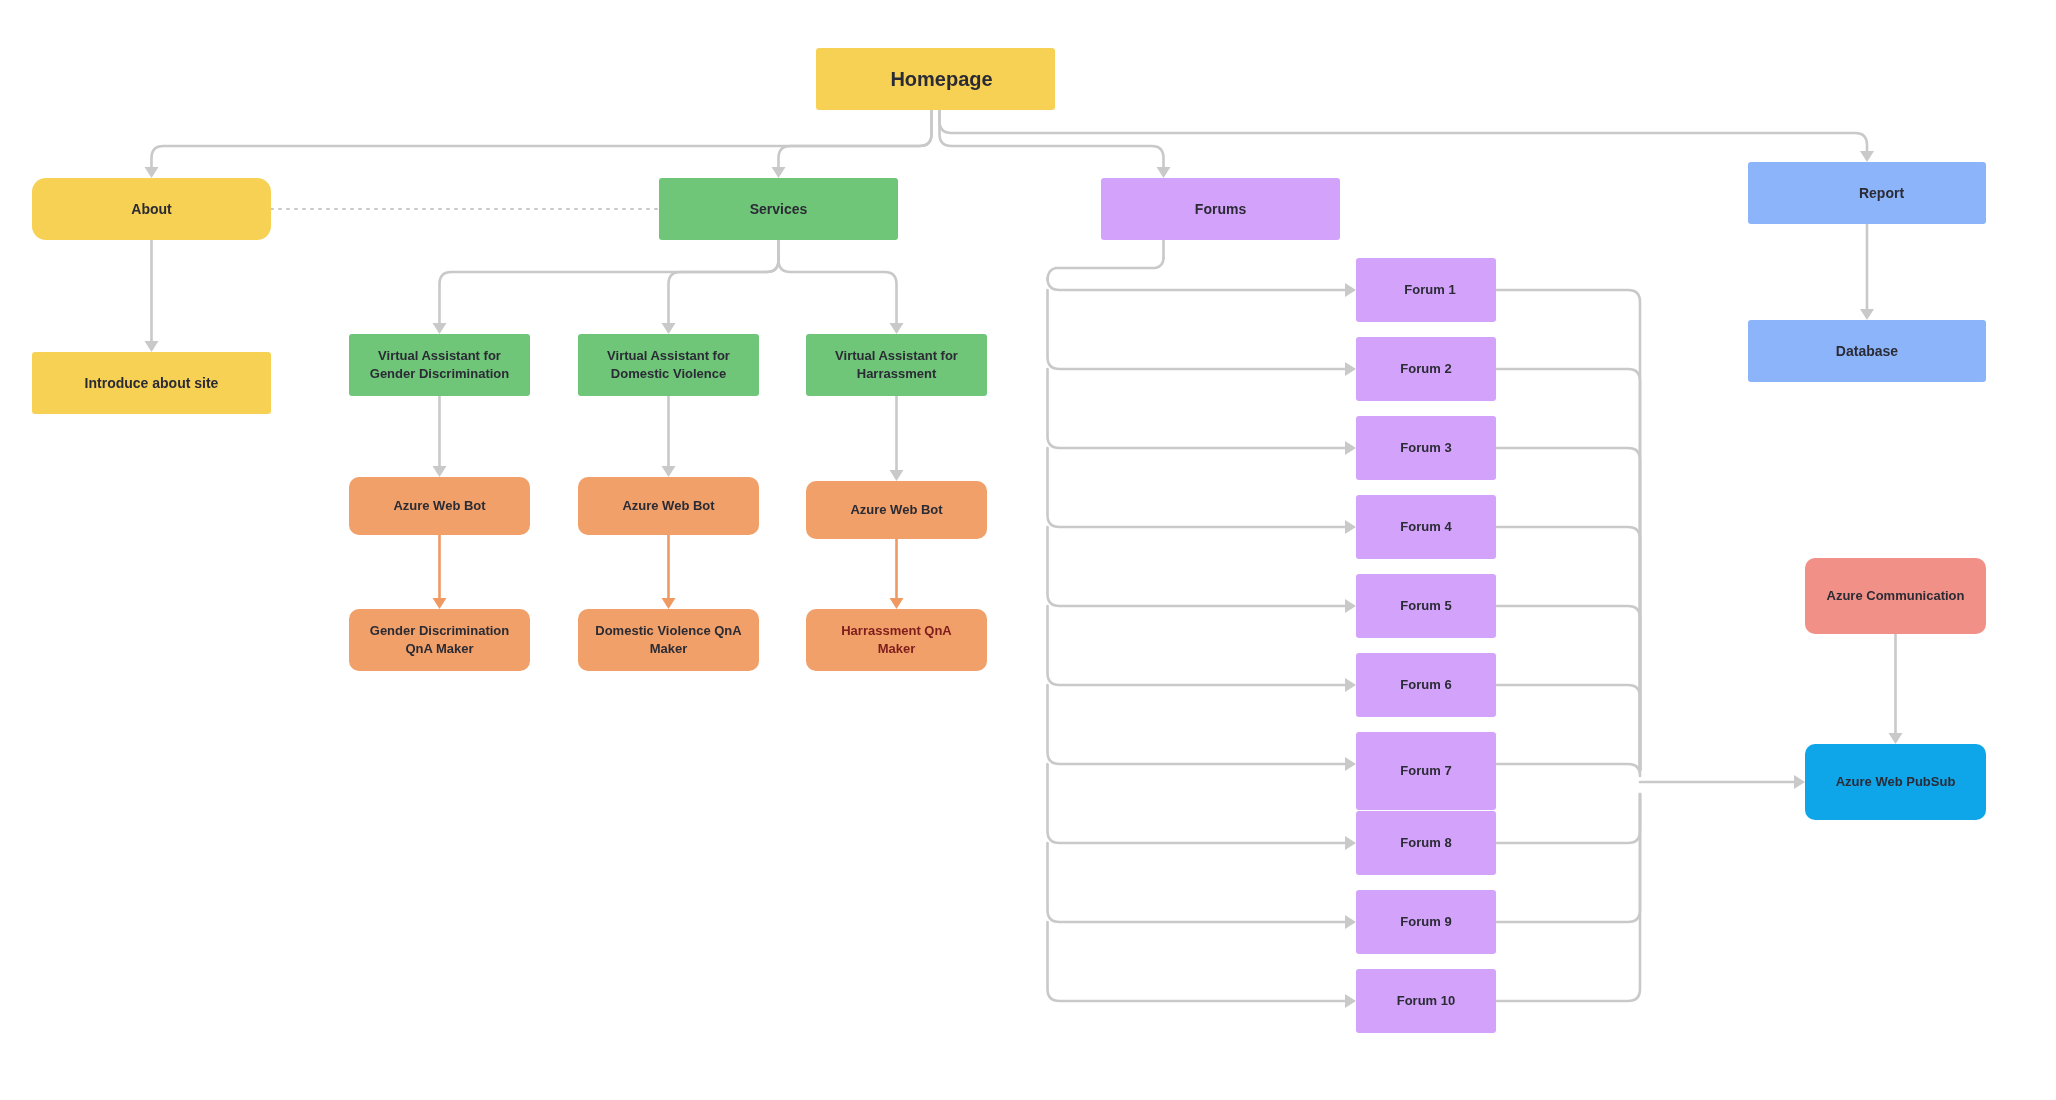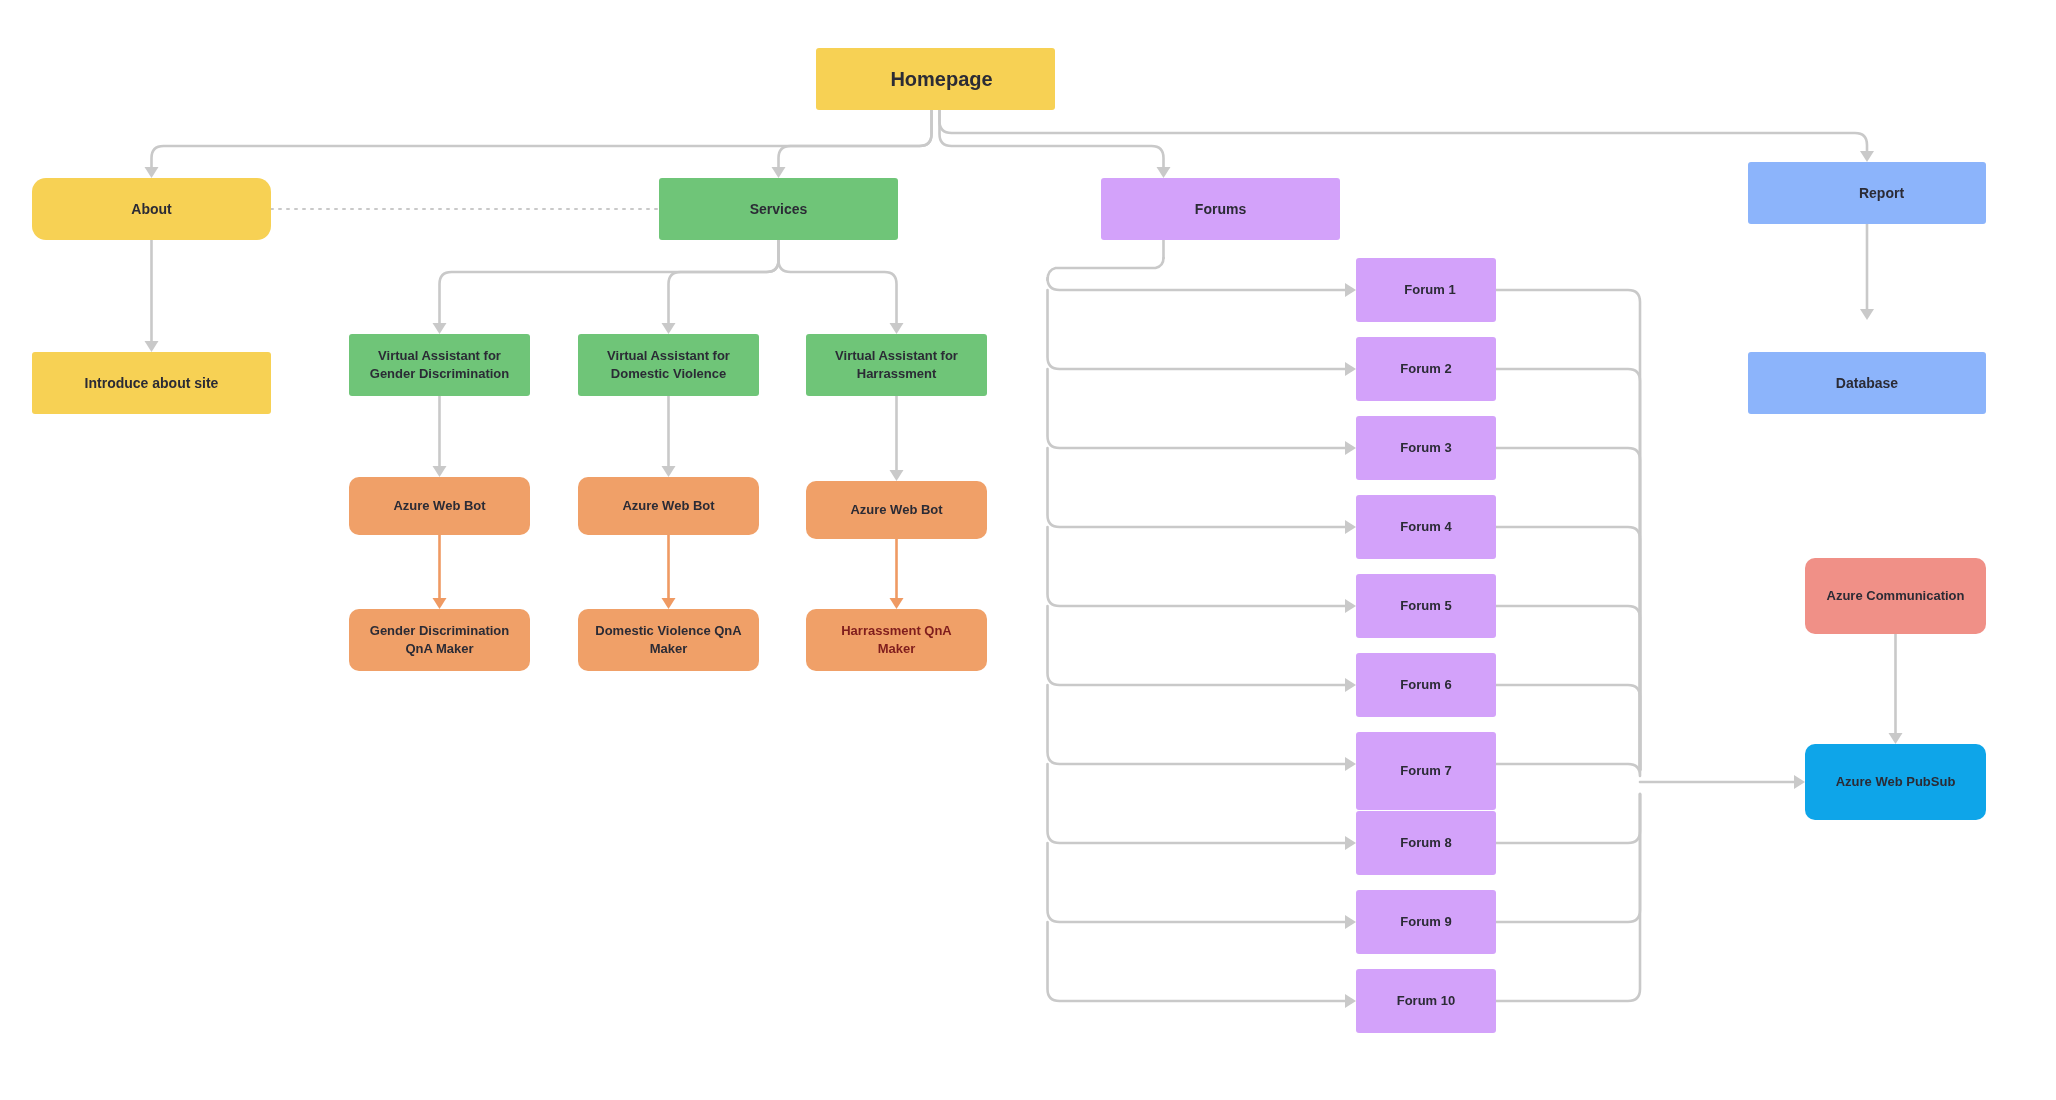--- a/index.html
+++ b/index.html
@@ -129,21 +129,21 @@
       </div>
       <div class="node" style="left: 659px; top: 178px; width: 239px; height: 62px; background: rgb(111, 197, 120); font-size: 14px; color: rgb(43, 43, 53);">
         <span class="node-label">Services</span>
       </div>
       <div class="node" style="left: 1101px; top: 178px; width: 239px; height: 62px; background: rgb(211, 162, 250); font-size: 14px; color: rgb(43, 43, 53);">
         <span class="node-label">Forums</span>
       </div>
       <div class="node" style="left: 1748px; top: 162px; width: 238px; height: 62px; background: rgb(140, 180, 251); font-size: 14px; color: rgb(43, 43, 53); padding-left: 37px;">
         <span class="node-label">Report</span>
       </div>
-      <div class="node" style="left: 1748px; top: 320px; width: 238px; height: 62px; background: rgb(140, 180, 251); font-size: 14px; color: rgb(43, 43, 53); margin-top: 32px;">
+      <div class="node" style="left: 1748px; top: 320px; width: 238px; height: 62px; background: rgb(140, 180, 251); font-size: 14px; color: rgb(43, 43, 53);">
         <span class="node-label">Database</span>
       </div>
       <div class="node" style="left: 349px; top: 334px; width: 181px; height: 62px; background: rgb(111, 197, 120); font-size: 13px; color: rgb(43, 43, 53);">
         <span class="node-label">Virtual Assistant for
 Gender Discrimination</span>
       </div>
       <div class="node" style="left: 578px; top: 334px; width: 181px; height: 62px; background: rgb(111, 197, 120); font-size: 13px; color: rgb(43, 43, 53);">
         <span class="node-label">Virtual Assistant for
 Domestic Violence</span>
       </div>

